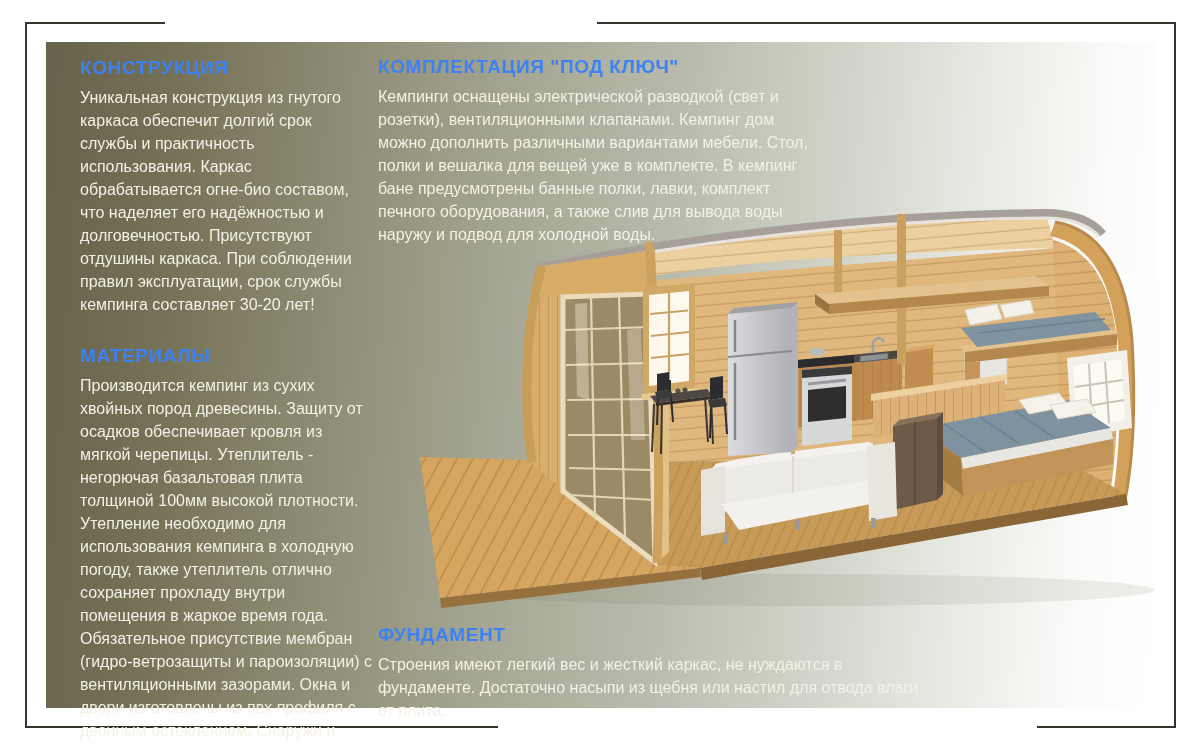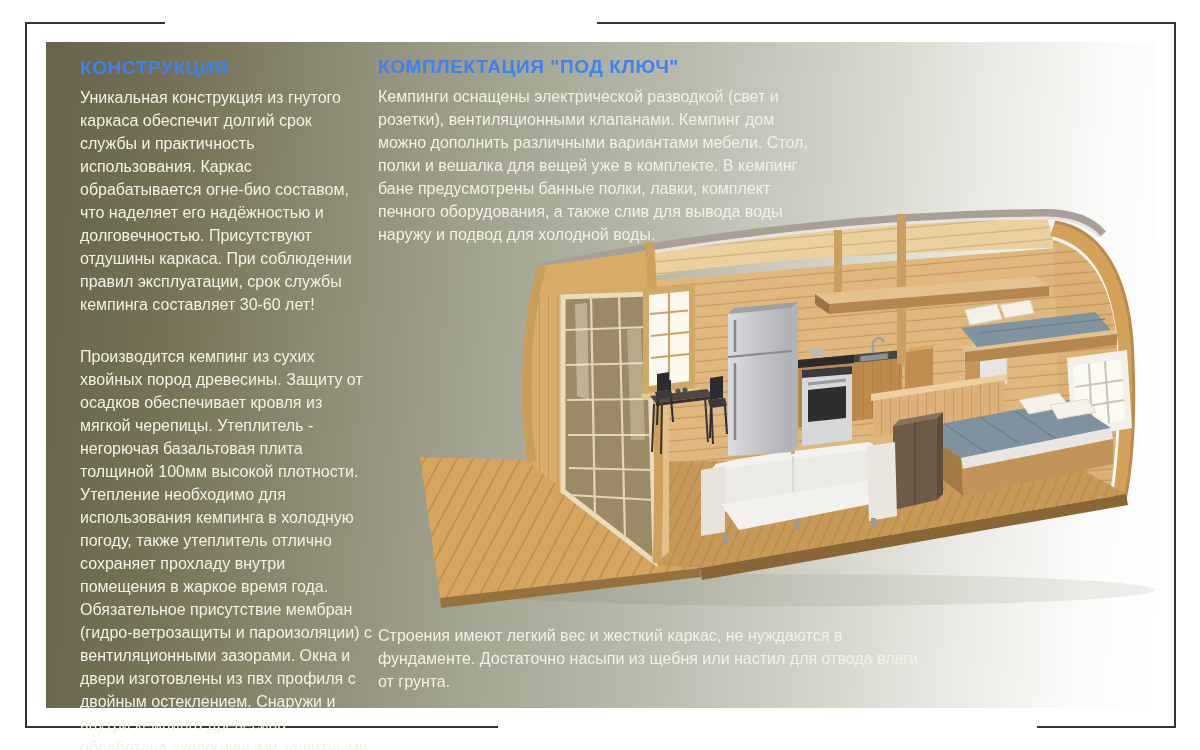--- a/index.html
+++ b/index.html
@@ -33,34 +33,36 @@
 <div class="frame-line" style="left:25px;top:22px;width:2px;height:706px;"></div>
 <div class="frame-line" style="left:1174px;top:22px;width:2px;height:706px;"></div>
 <div class="frame-line" style="left:25px;top:22px;width:140px;height:2px;"></div>
 <div class="frame-line" style="left:597px;top:22px;width:579px;height:2px;"></div>
 <div class="frame-line" style="left:25px;top:726px;width:473px;height:2px;"></div>
 <div class="frame-line" style="left:1037px;top:726px;width:139px;height:2px;"></div>
 
 <div class="text-col col-left">
   <div>
     <h2 class="section-title">КОНСТРУКЦИЯ</h2>
-    <p class="section-body">Уникальная конструкция из гнутого каркаса обеспечит долгий срок службы и практичность использования. Каркас обрабатывается огне-био составом, что наделяет его надёжностью и долговечностью. Присутствуют отдушины каркаса. При соблюдении правил эксплуатации, срок службы кемпинга составляет 30-60 лет!</p>
+    <p class="section-body">Уникальная конструкция из гнутого каркаса обеспечит долгий срок службы и практичность использования. Каркас обрабатывается огне-био составом, что наделяет его надёжностью и долговечностью. Присутствуют отдушины каркаса. При соблюдении правил эксплуатации, срок службы кемпинга составляет 30-20 лет!</p>
   </div>
   <div class="materials-block">
+    <h2 class="section-title">МАТЕРИАЛЫ</h2>
     <p class="section-body">Производится кемпинг из сухих хвойных пород древесины. Защиту от осадков обеспечивает кровля из мягкой черепицы. Утеплитель - негорючая базальтовая плита толщиной 100мм высокой плотности. Утепление необходимо для использования кемпинга в холодную погоду, также утеплитель отлично сохраняет прохладу внутри помещения в жаркое время года. Обязательное присутствие мембран (гидро-ветрозащиты и пароизоляции) с вентиляционными зазорами. Окна и двери изготовлены из пвх профиля с двойным остеклением. Снаружи и внутри кемпинга древесина обработана экологичными защитными материалами.</p>
   </div>
 </div>
 
 <div class="text-col col-package">
   <h2 class="section-title">КОМПЛЕКТАЦИЯ "ПОД КЛЮЧ"</h2>
   <p class="section-body">Кемпинги оснащены электрической разводкой (свет и розетки), вентиляционными клапанами. Кемпинг дом можно дополнить различными вариантами мебели. Стол, полки и вешалка для вещей уже в комплекте. В кемпинг бане предусмотрены банные полки, лавки, комплект печного оборудования, а также слив для вывода воды наружу и подвод для холодной воды.</p>
 </div>
 
 <div class="text-col col-foundation">
-  <p class="section-body">Строения имеют легкий вес и жесткий каркас, не нуждаются в фундаменте. Достаточно насыпи из щебня или настил для отвода влаги от грунта.</p>
+  <h2 class="section-title">ФУНДАМЕНТ</h2>
+  <p class="section-body">Строения имеют легкий вес и жесткий каркас, не нуждаются в фундаменте. Достаточно насыпи из щебня или настил для отвода влаги от плита.</p>
 </div>
 
 <svg class="illustration" viewBox="0 0 750 430" aria-hidden="true">
   <defs>
     <pattern id="pWall" width="100" height="11" patternUnits="userSpaceOnUse" patternTransform="rotate(-5)">
       <line x1="0" y1="10.4" x2="100" y2="10.4" stroke="rgba(150,104,50,0.38)" stroke-width="1.2"></line>
     </pattern>
     <pattern id="pCeil" width="100" height="12" patternUnits="userSpaceOnUse" patternTransform="rotate(-5)">
       <line x1="0" y1="11.3" x2="100" y2="11.3" stroke="rgba(172,128,70,0.42)" stroke-width="1.3"></line>
     </pattern>

